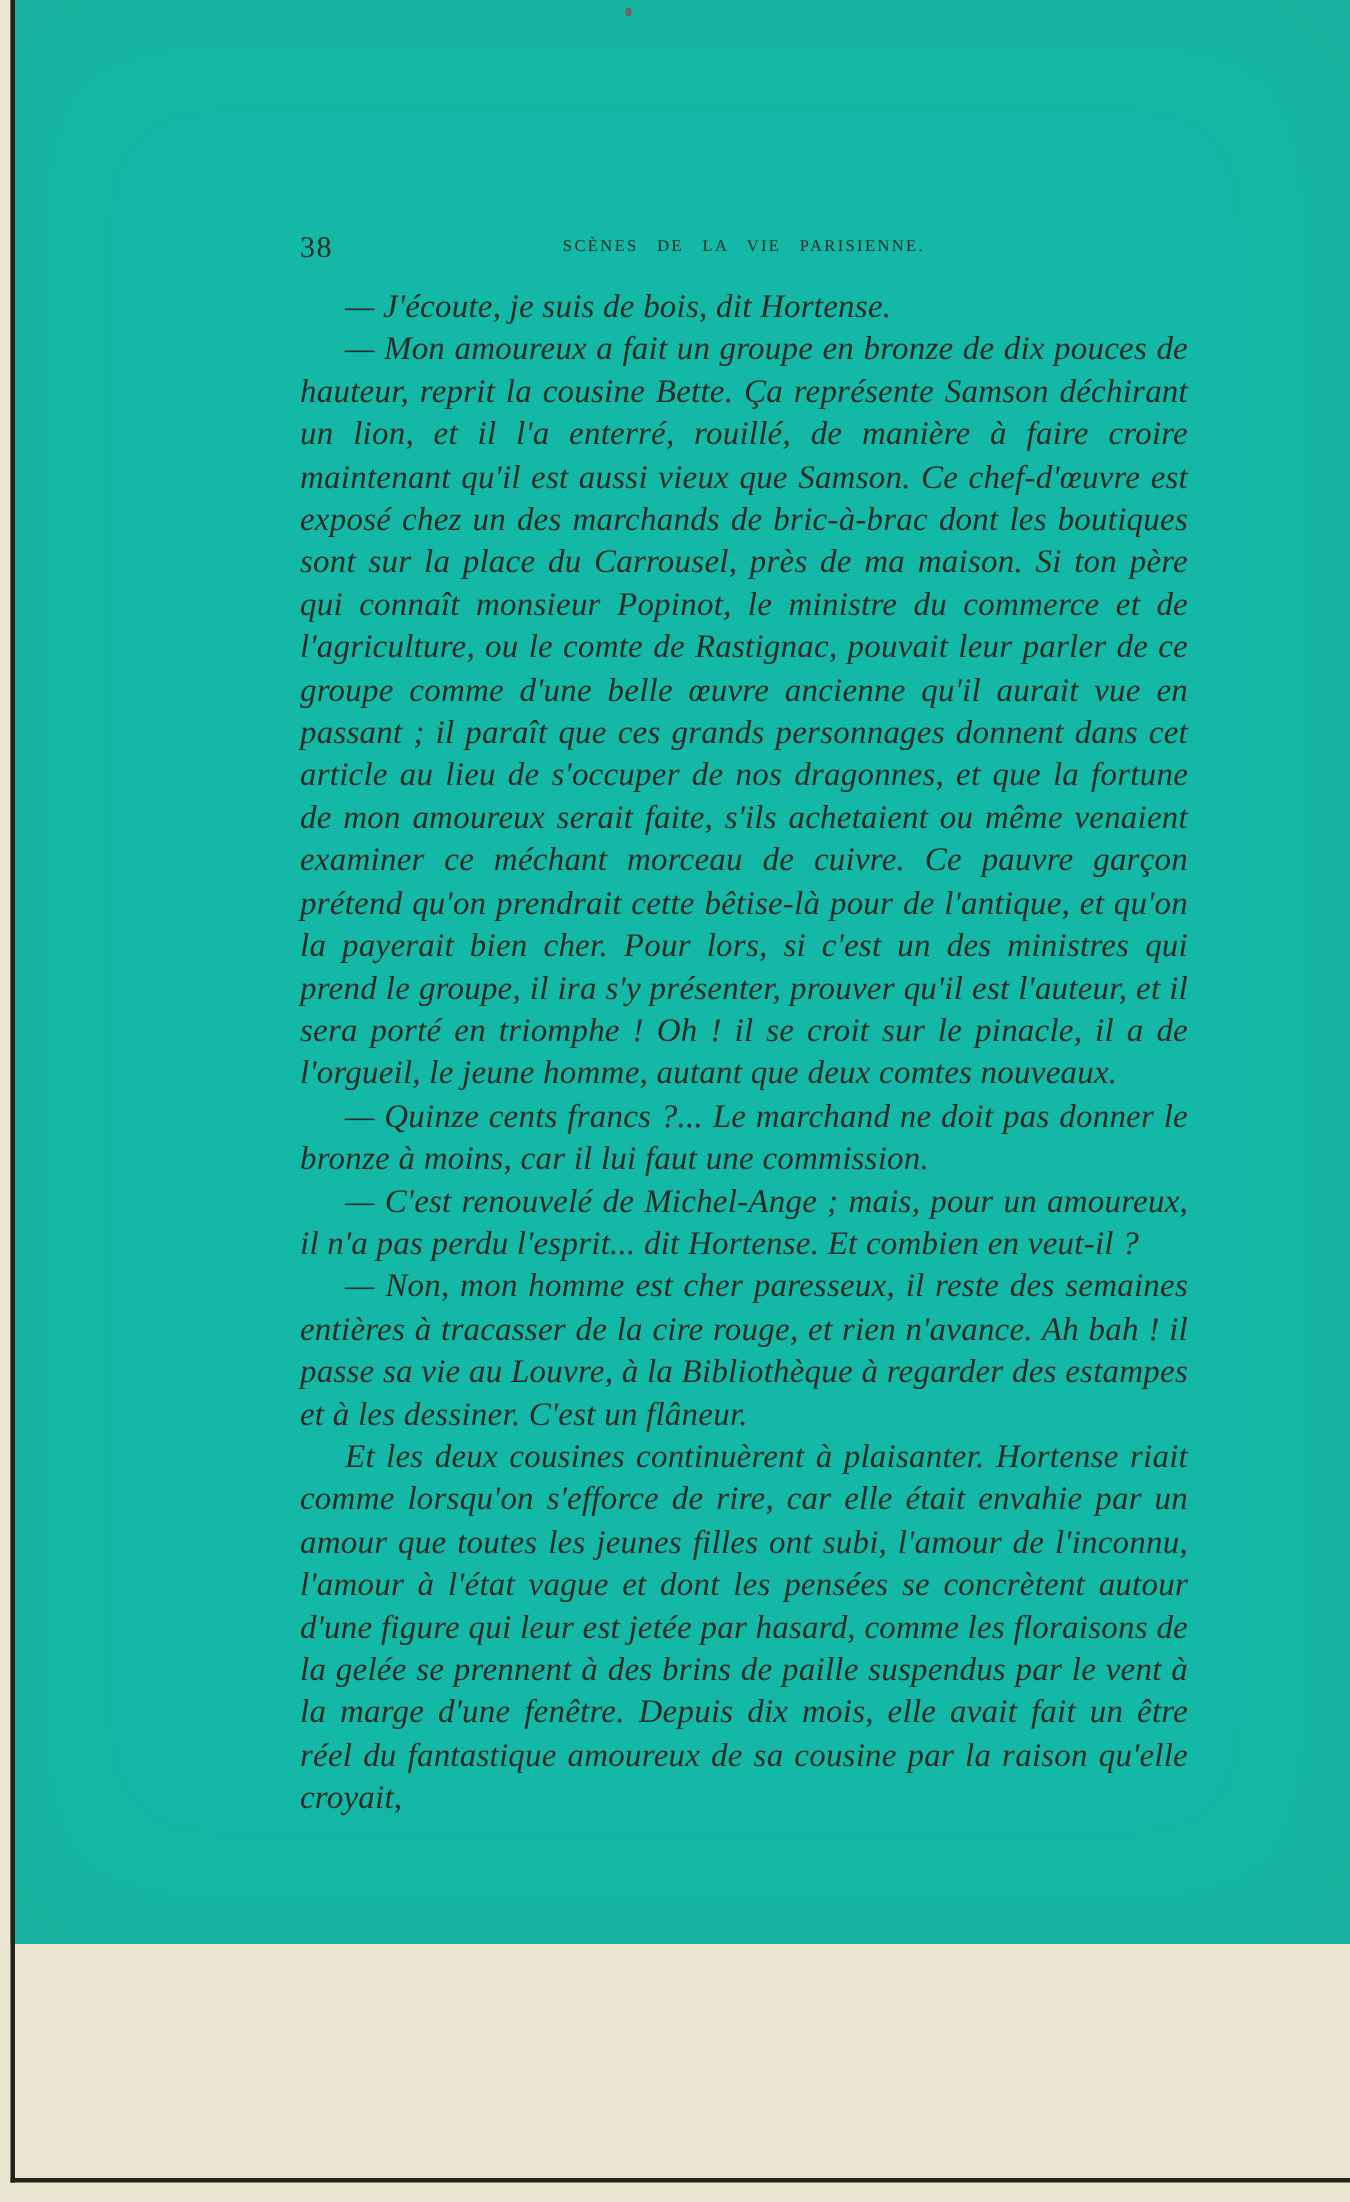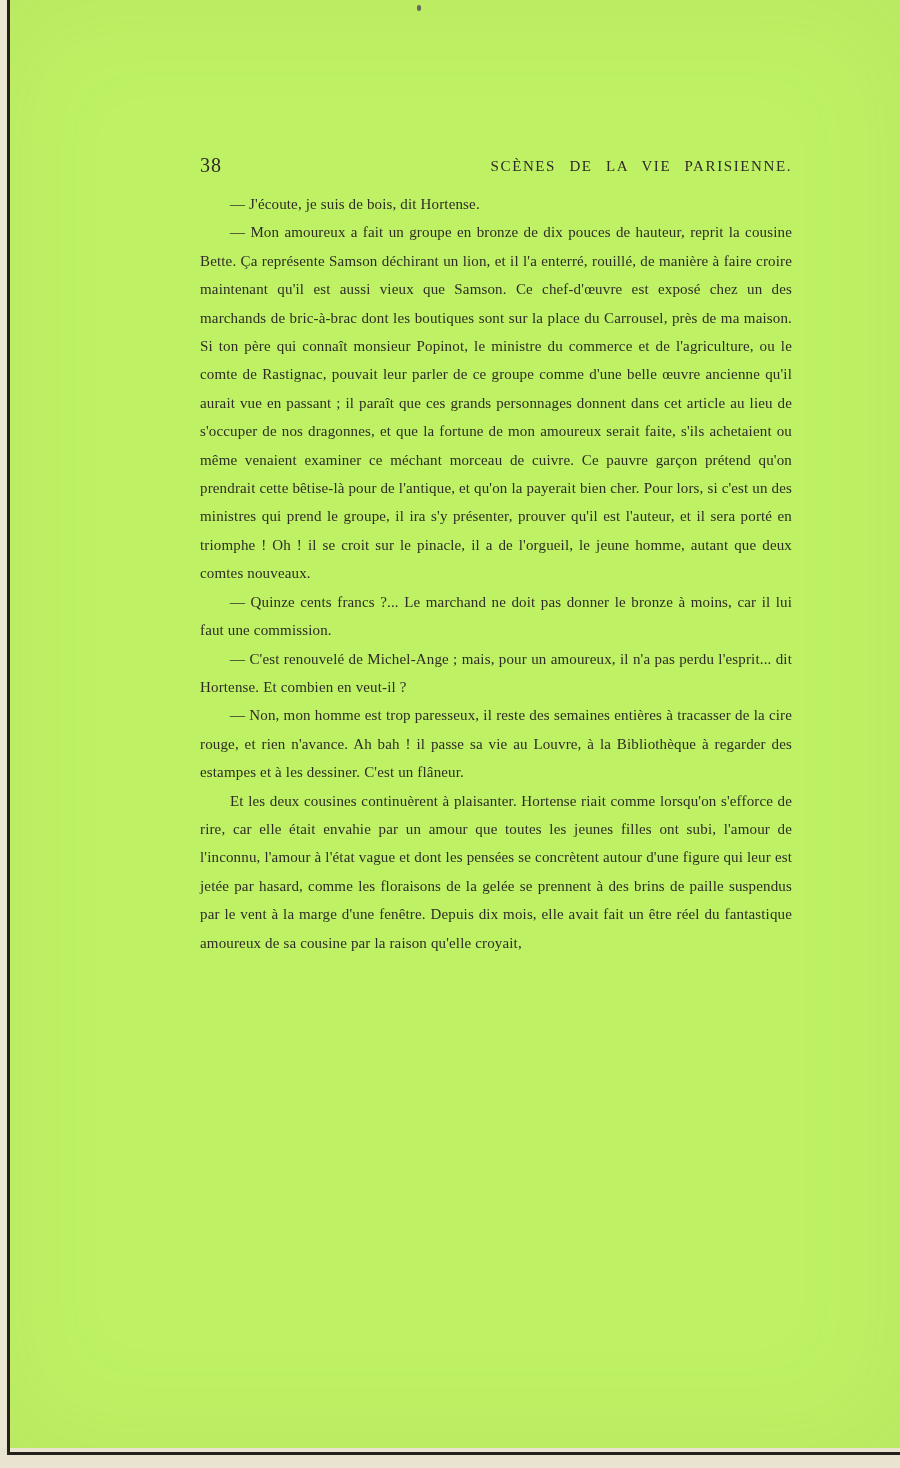--- a/index.html
+++ b/index.html
@@ -9,22 +9,22 @@
   body {
     width: 900px;
     height: 1468px;
     overflow: hidden;
     font-family: "Liberation Serif", "DejaVu Serif", serif;
     background: #e9e4cf;
   }
   .scan {
     position: relative;
     width: 900px;
-    height: 1448px;
-    background: #bef264;
+    height: 1296px;
+    background: #14b8a6;
     box-shadow: inset 0 0 120px rgba(120, 100, 60, 0.08);
   }
   .edge-left {
     position: absolute;
     left: 7px;
     top: 0;
     width: 3px;
     height: 1455px;
     background: #23211c;
   }
@@ -70,31 +70,32 @@
     left: 0;
     top: 2px;
     font-size: 20px;
     letter-spacing: 1px;
   }
   .running-title {
     position: absolute;
     left: 0;
     right: 0;
     top: 6px;
-    text-align: right;
-    font-size: 15px;
+    text-align: center;
+    font-size: 11px;
     letter-spacing: 1.6px;
     word-spacing: 8px;
     white-space: nowrap;
   }
   .body-text {
-    font-size: 15px;
+    font-size: 22px;
     line-height: 28.4px;
     text-align: justify;
     letter-spacing: 0.15px;
+    font-style: italic;
   }
   .body-text p {
     margin: 0;
     text-indent: 30px;
     hyphens: auto;
     -webkit-hyphens: auto;
   }
 </style>
 </head>
 <body>
@@ -108,17 +109,17 @@
   <div class="text-block">
     <div class="header">
       <span class="pagenum">38</span>
       <span class="running-title">SCÈNES DE LA VIE PARISIENNE.</span>
     </div>
     <div class="body-text">
       <p>— J'écoute, je suis de bois, dit Hortense.</p>
       <p>— Mon amoureux a fait un groupe en bronze de dix pouces de hauteur, reprit la cousine Bette. Ça représente Samson déchirant un lion, et il l'a enterré, rouillé, de manière à faire croire maintenant qu'il est aussi vieux que Samson. Ce chef-d'œuvre est exposé chez un des marchands de bric-à-brac dont les boutiques sont sur la place du Carrousel, près de ma maison. Si ton père qui connaît monsieur Popinot, le ministre du commerce et de l'agriculture, ou le comte de Rastignac, pouvait leur parler de ce groupe comme d'une belle œuvre ancienne qu'il aurait vue en passant ; il paraît que ces grands personnages donnent dans cet article au lieu de s'occuper de nos dragonnes, et que la fortune de mon amoureux serait faite, s'ils achetaient ou même venaient examiner ce méchant morceau de cuivre. Ce pauvre garçon prétend qu'on prendrait cette bêtise-là pour de l'antique, et qu'on la payerait bien cher. Pour lors, si c'est un des ministres qui prend le groupe, il ira s'y présenter, prouver qu'il est l'auteur, et il sera porté en triomphe ! Oh ! il se croit sur le pinacle, il a de l'orgueil, le jeune homme, autant que deux comtes nouveaux.</p>
       <p>— Quinze cents francs ?... Le marchand ne doit pas donner le bronze à moins, car il lui faut une commission.</p>
       <p>— C'est renouvelé de Michel-Ange ; mais, pour un amoureux, il n'a pas perdu l'esprit... dit Hortense. Et combien en veut-il ?</p>
-      <p>— Non, mon homme est trop paresseux, il reste des semaines entières à tracasser de la cire rouge, et rien n'avance. Ah bah ! il passe sa vie au Louvre, à la Bibliothèque à regarder des estampes et à les dessiner. C'est un flâneur.</p>
+      <p>— Non, mon homme est cher paresseux, il reste des semaines entières à tracasser de la cire rouge, et rien n'avance. Ah bah ! il passe sa vie au Louvre, à la Bibliothèque à regarder des estampes et à les dessiner. C'est un flâneur.</p>
       <p>Et les deux cousines continuèrent à plaisanter. Hortense riait comme lorsqu'on s'efforce de rire, car elle était envahie par un amour que toutes les jeunes filles ont subi, l'amour de l'inconnu, l'amour à l'état vague et dont les pensées se concrètent autour d'une figure qui leur est jetée par hasard, comme les floraisons de la gelée se prennent à des brins de paille suspendus par le vent à la marge d'une fenêtre. Depuis dix mois, elle avait fait un être réel du fantastique amoureux de sa cousine par la raison qu'elle croyait,</p>
     </div>
   </div>
 </div>
 
 </body></html>

